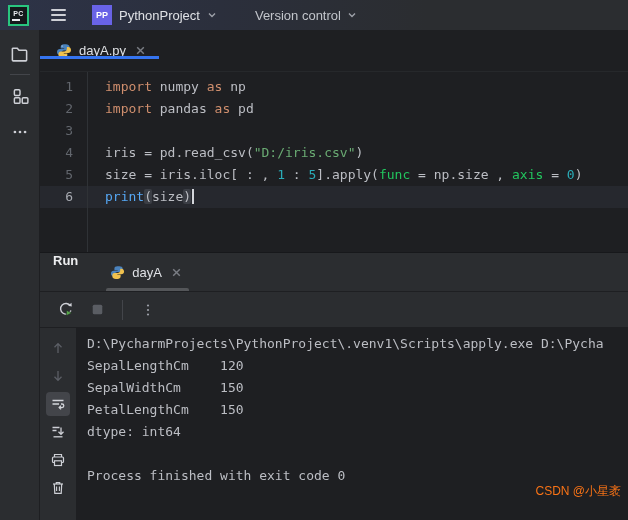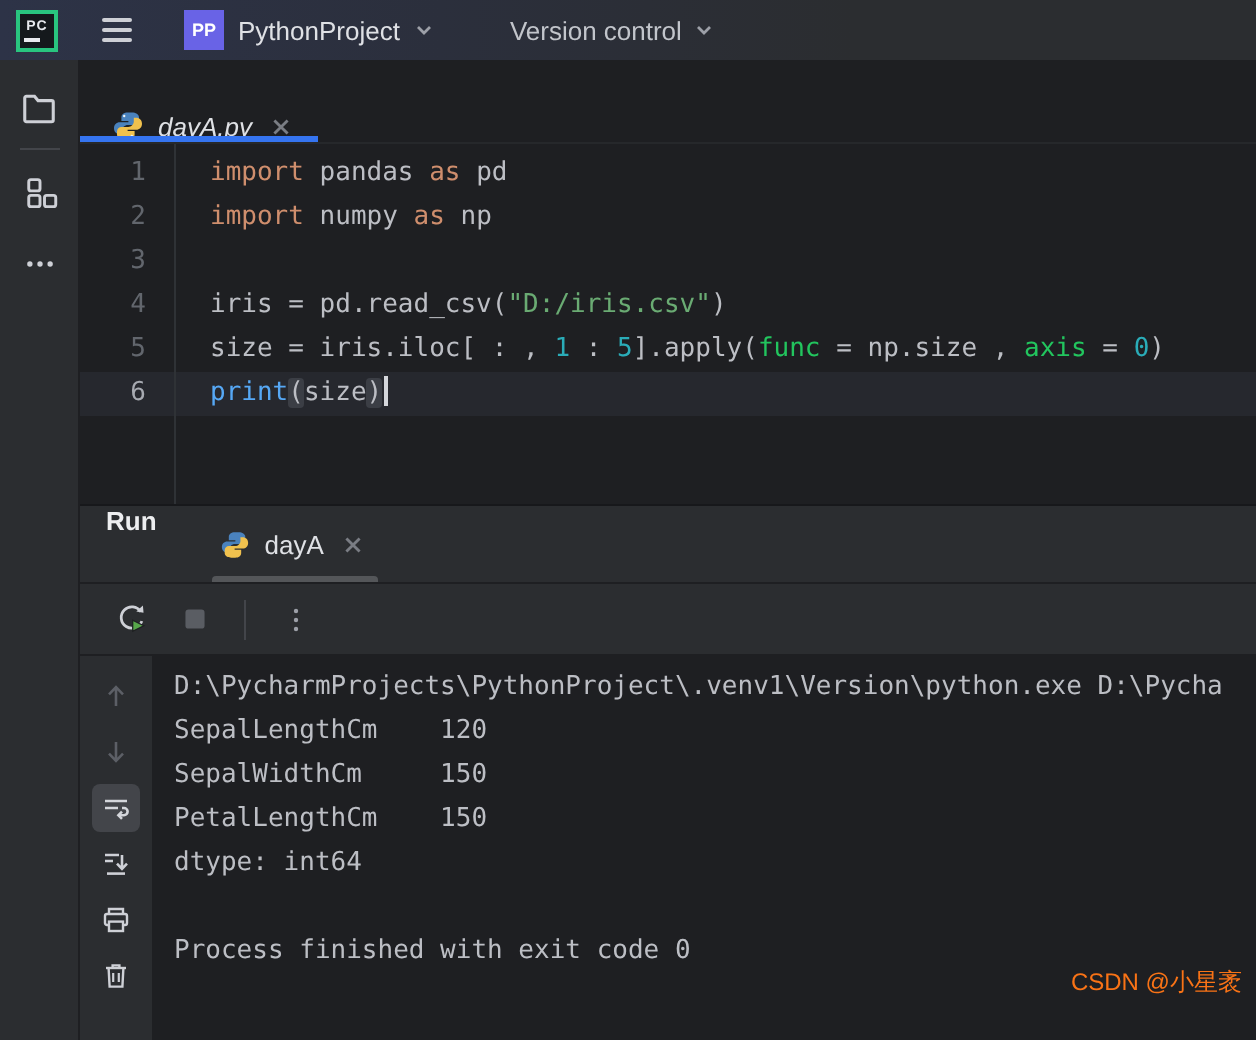--- a/index.html
+++ b/index.html
@@ -37,21 +37,21 @@
   
   .main { display:flex; height:490px; }
   .sidebar {
     width:40px; background:#2b2d30; border-right:1px solid #1e1f22;
     display:flex; flex-direction:column; align-items:center; padding-top:9px;
   }
   .side-btn { width:28px; height:28px; display:flex; align-items:center; justify-content:center; border-radius:4px; cursor:pointer; }
   .side-sep { width:20px; height:1px; background:#43454a; margin:7px 0; }
   .content { flex:1; display:flex; flex-direction:column; min-width:0; }
   
-  .tabbar { height:42px; background:#1e1f22; display:flex; align-items:flex-end; border-bottom:1px solid #26282b;font-style:italic;}
+  .tabbar { height:42px; background:#1e1f22; display:flex; align-items:center; border-bottom:1px solid #26282b;}
   .etab {
     display:flex; align-items:center; gap:7px; padding:0 10px 0 16px;
     position:relative; cursor:pointer;
   }
   .etab .underline { position:absolute; left:0; right:0; bottom:0; height:3px; background:#3574f0; }
   .etab-label { font-size:13px; color:#dfe1e5; }
   .tab-close { width:16px; height:16px; display:flex; align-items:center; justify-content:center; border-radius:3px; }
   
   .editor {
     height:180px; background:#1e1f22; position:relative;
@@ -179,22 +179,22 @@
       <div class="editor-cols">
         <div class="gutter" id="gutter">
             <div class="gut-num">1</div>
             <div class="gut-num">2</div>
             <div class="gut-num">3</div>
             <div class="gut-num">4</div>
             <div class="gut-num">5</div>
             <div class="gut-num active">6</div>
           </div>
         <div class="code-area" id="code-area">
+            <div class="code-line"><span class="tk-kw">import</span><span class="tk-txt"> numpy </span><span class="tk-kw">as</span><span class="tk-txt"> np</span></div>
             <div class="code-line"><span class="tk-kw">import</span><span class="tk-txt"> pandas </span><span class="tk-kw">as</span><span class="tk-txt"> pd</span></div>
-            <div class="code-line"><span class="tk-kw">import</span><span class="tk-txt"> numpy </span><span class="tk-kw">as</span><span class="tk-txt"> np</span></div>
             <div class="code-line"></div>
             <div class="code-line"><span class="tk-txt">iris = pd.read_csv(</span><span class="tk-str">"D:/iris.csv"</span><span class="tk-txt">)</span></div>
             <div class="code-line"><span class="tk-txt">size = iris.iloc[ : , </span><span class="tk-num">1</span><span class="tk-txt"> : </span><span class="tk-num">5</span><span class="tk-txt">].apply(</span><span class="tk-arg">func</span><span class="tk-txt"> = np.size , </span><span class="tk-arg">axis</span><span class="tk-txt"> = </span><span class="tk-num">0</span><span class="tk-txt">)</span></div>
             <div class="code-line"><span class="tk-fn">print</span><span class="tk-pm">(</span><span class="tk-txt">size</span><span class="tk-pm">)</span><span class="caret"></span></div>
           </div>
       </div>
     </div>
 
     <div class="run-panel">
       <div class="run-header">
@@ -273,21 +273,21 @@
           <div class="rail-btn">
             <svg width="16" height="16" viewBox="0 0 16 16">
               <path d="M3 4h10" stroke="#ced0d6" stroke-width="1.2"></path>
               <path d="M6.3 4V2.7h3.4V4" fill="none" stroke="#ced0d6" stroke-width="1.2"></path>
               <path d="M4.3 4l.5 9.3h6.4l.5-9.3" fill="none" stroke="#ced0d6" stroke-width="1.2"></path>
               <path d="M6.6 6.5v4.5M9.4 6.5v4.5" stroke="#ced0d6" stroke-width="1.1"></path>
             </svg>
           </div>
         </div>
         <div class="console" id="console-out">
-            <div class="console-line">D:\PycharmProjects\PythonProject\.venv1\Version\python.exe D:\Pycha</div>
+            <div class="console-line">D:\PycharmProjects\PythonProject\.venv1\Scripts\apply.exe D:\Pycha</div>
             <div class="console-line">SepalLengthCm    120</div>
             <div class="console-line">SepalWidthCm     150</div>
             <div class="console-line">PetalLengthCm    150</div>
             <div class="console-line">dtype: int64</div>
             <div class="console-line"></div>
             <div class="console-line">Process finished with exit code 0</div>
           </div>
       </div>
     </div>
   </div>

